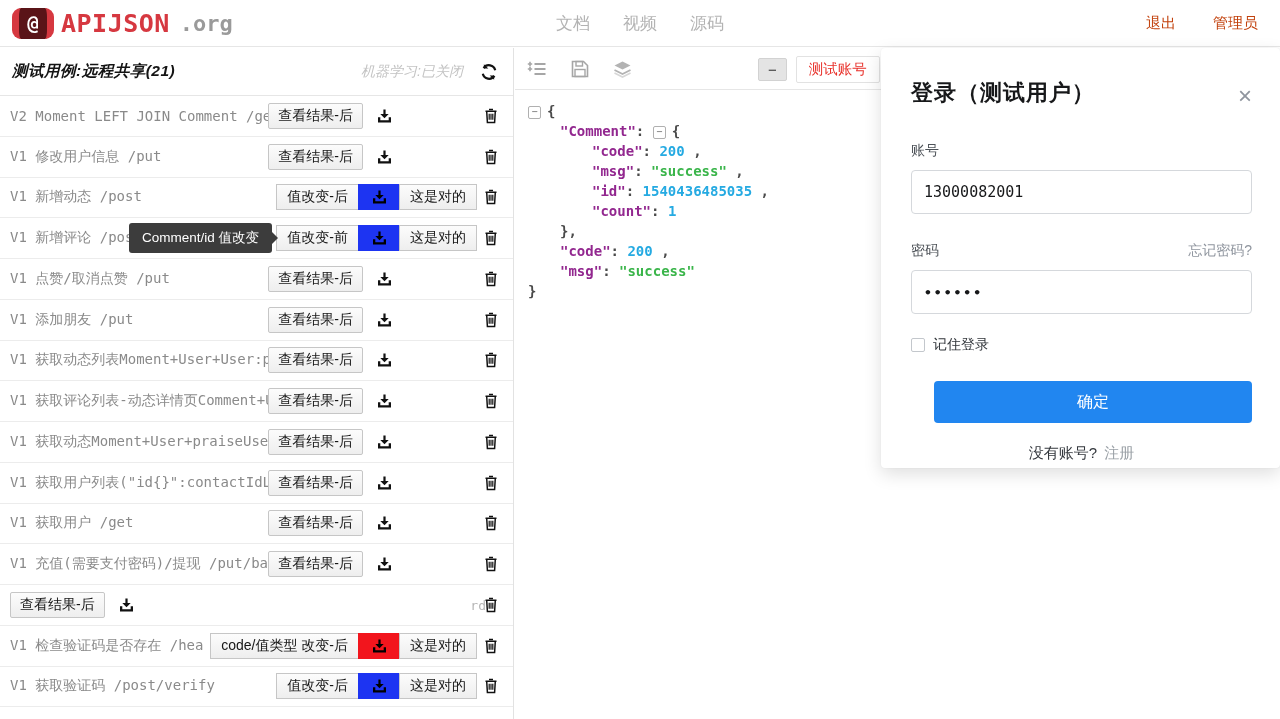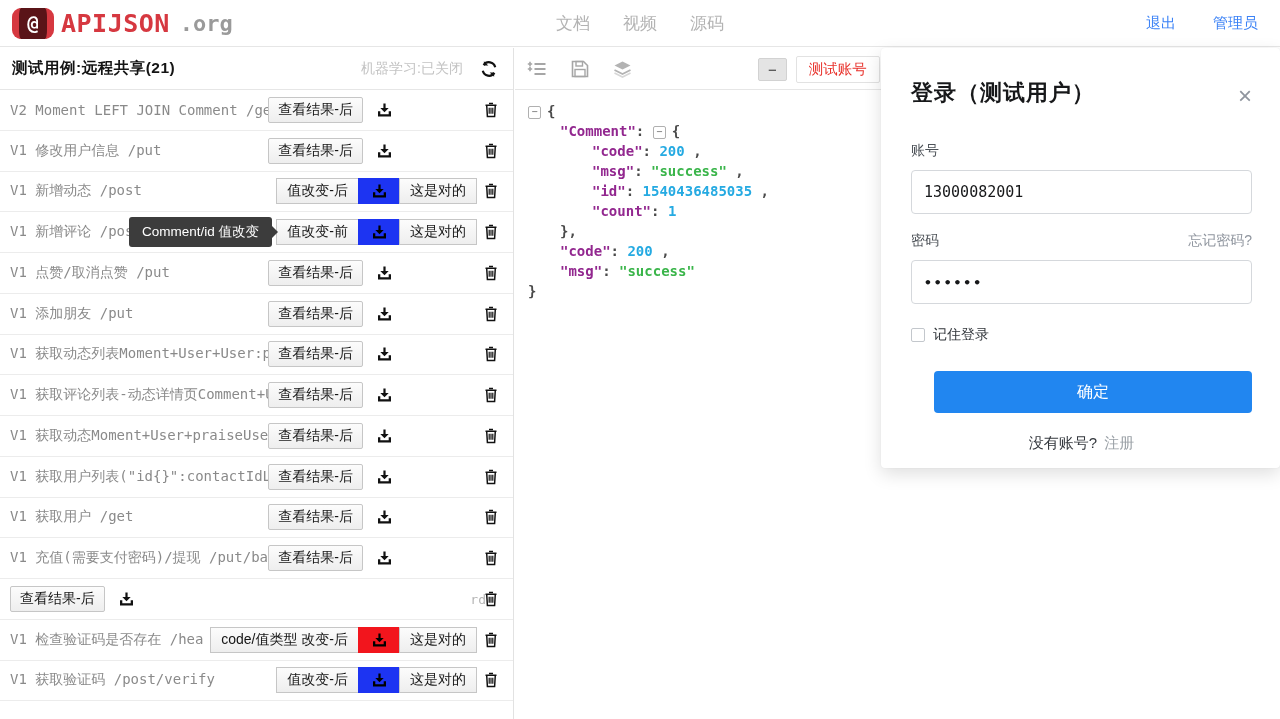--- a/index.html
+++ b/index.html
@@ -15,27 +15,27 @@
     display:flex; align-items:center; justify-content:center;
     color:#fff; font-weight:bold; font-size:19px; font-family:"DejaVu Sans Mono",monospace; }
   .logo-name { color:var(--brand-red,#e0393f); font-family:"DejaVu Sans Mono",monospace;
     font-weight:bold; font-size:25px; letter-spacing:0.5px; }
   .logo-suffix { color:#9a9a9a; font-family:"DejaVu Sans Mono",monospace;
     font-weight:bold; font-size:22px; margin-left:3px; }
   .topnav { position:absolute; left:556px; top:0; height:47px; display:flex;
     align-items:center; gap:33px; }
   .topnav span { color:#b3b3b3; font-size:17px; cursor:pointer; }
   .topnav-right { margin-left:auto; display:flex; gap:37px; }
-  .topnav-right span { color:#3b82f6; font-size:15px; cursor:pointer; }
+  .topnav-right span { color:#c2410c; font-size:15px; cursor:pointer; }
 
   
   .left-panel { position:absolute; left:0; top:48px; width:514px; bottom:0;
     border-right:1px solid #e2e2e2; background:#fff; }
-  .left-head { height:42px; border-bottom:1px solid #e6e6e6; display:flex;
-    align-items:center; padding:0 14px 0 12px; }
+  .left-head { height:48px; border-bottom:1px solid #e6e6e6; display:flex;
+    align-items:center; padding:0 14px 0 12px;font-style:italic; }
   .left-title { font-weight:bold; font-size:15.5px; color:#141414; letter-spacing:0.5px; }
   .ml-status { margin-left:auto; color:#c3c3c3; font-size:14px; }
   .refresh { margin-left:16px; display:flex; }
 
   .row { height:40.75px; border-bottom:1px solid #ececec; display:flex;
     align-items:center; padding:0 36px 0 10px; position:relative; }
   .row-text { flex:1 1 auto; min-width:0; overflow:hidden; white-space:nowrap;
     color:#8a8a8a; font-family:"DejaVu Sans Mono",monospace; font-size:14px; }
   .btn { background:linear-gradient(#fcfcfc,#eeeeee); border:1px solid #c6c6c6;
     border-radius:2px; font-size:14px; color:#151515; padding:3px 9px;
@@ -93,21 +93,21 @@
     background:#fff; border-radius:4px; z-index:50; padding:30px 28px 0 30px;
     box-shadow:0 6px 18px rgba(0,0,0,0.13), 0 0 2px rgba(0,0,0,0.06); }
   .modal-title { font-size:22px; color:#17181a; font-weight:600; letter-spacing:1px; }
   .modal-close { position:absolute; right:28px; top:36px; font-size:24px;
     color:#8f959e; font-weight:300; line-height:1; cursor:pointer; }
   .field-label { font-size:14px; color:#4e5359; }
   .lbl-account { margin-top:34px; }
   .input { margin-top:10px; height:44px; border:1px solid #d5d8dc; border-radius:4px;
     display:flex; align-items:center; padding:0 12px; background:#fff;
     font-family:"DejaVu Sans Mono",monospace; font-size:15px; color:#17181a; }
-  .pwd-row { display:flex; justify-content:space-between; align-items:flex-start; margin-top:18px; }
+  .pwd-row { display:flex; justify-content:space-between; align-items:flex-start; margin-top:28px; }
   .forgot { font-size:14px; color:#8f959e; cursor:pointer; }
   .dots { font-size:13px; letter-spacing:2px; font-weight:bold; }
   .remember { margin-top:22px; display:flex; align-items:center; gap:8px;
     font-size:14px; color:#31353a; }
   .checkbox { width:14px; height:14px; border:1px solid #c3c7cc; border-radius:2px;
     background:#fff; cursor:pointer; flex:0 0 auto; }
   .submit { margin-top:27px; height:42px; background:var(--accent-blue,#2186f0);
     border-radius:4px; color:#fff; display:flex; align-items:center;
     justify-content:center; font-size:16px; cursor:pointer;margin-left:23px; }
   .signup { margin-top:21px; text-align:center; font-size:15px; color:#33373d; }

